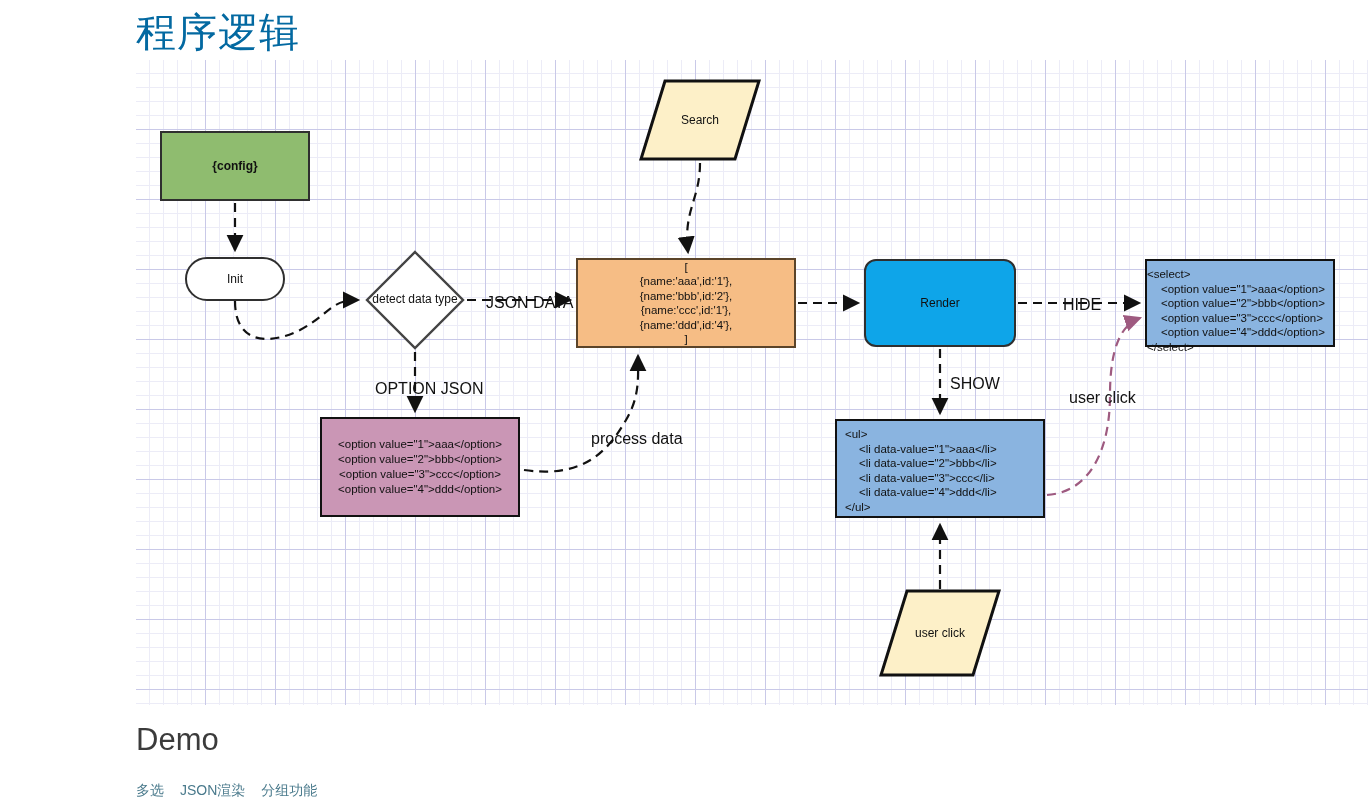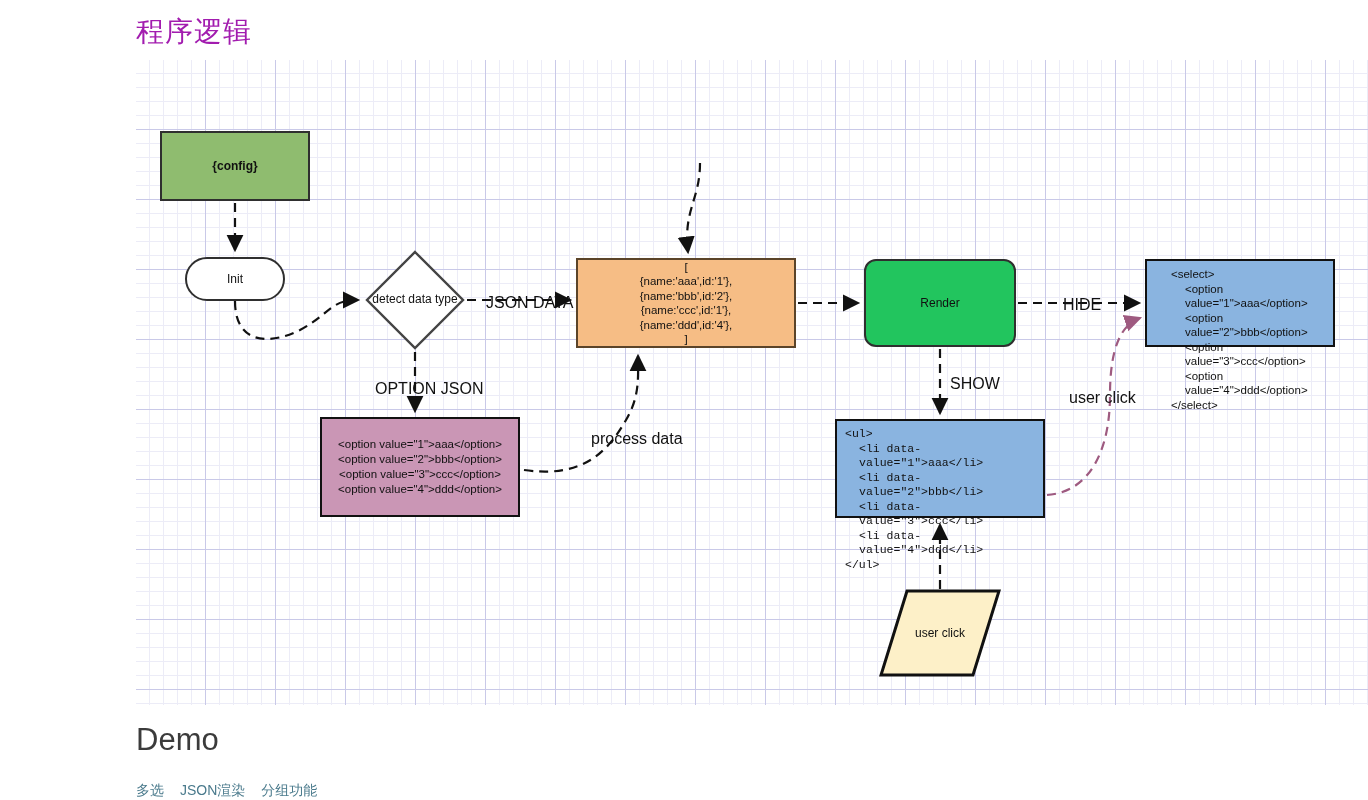--- a/index.html
+++ b/index.html
@@ -5,21 +5,21 @@
   html,body{margin:0;padding:0;}
   body{
     width:1368px;height:800px;background:#ffffff;overflow:hidden;
     font-family:"Liberation Sans","DejaVu Sans",sans-serif;
     color:#2b2b2b;
   }
   #page{position:relative;width:1368px;height:800px;}
 
   .page-title{
     position:absolute;left:136px;top:12px;
-    font-size:28px;font-weight:400;color:#a21caf;
+    font-size:40px;font-weight:400;color:#0369a1;
     letter-spacing:1px;line-height:40px;text-align:center;
   }
   .section-title{
     position:absolute;left:136px;top:720px;
     font-size:31px;font-weight:400;color:#3b3b3b;line-height:40px;
   }
   .demo-links{
     position:absolute;left:136px;top:782px;
     font-size:14px;color:#4a7a8c;
     display:flex;gap:16px;
@@ -44,25 +44,25 @@
   .node{position:absolute;box-sizing:border-box;display:flex;align-items:center;
         justify-content:center;text-align:center;color:#111;font-size:12px;line-height:14px;}
   .n-config{left:160px;top:131px;width:150px;height:70px;background:#8fbc6f;border:2px solid #2f2f2f;font-weight:bold;}
   .n-init{left:185px;top:257px;width:100px;height:44px;background:#ffffff;border:2px solid #2f2f2f;border-radius:24px;}
   .n-detect{left:365px;top:250px;width:100px;height:100px;display:block;}
   .n-detect .dlabel{position:absolute;left:-22px;top:42px;width:144px;text-align:center;font-size:12px;}
   .n-json{left:576px;top:258px;width:220px;height:90px;background:#f6bd85;border:2px solid #5b4429;
           flex-direction:column;justify-content:center;font-size:11.5px;line-height:14.5px;}
   .n-option{left:320px;top:417px;width:200px;height:100px;background:#ca96b5;border:2px solid #111;
             flex-direction:column;justify-content:center;font-size:11.5px;line-height:15px;}
-  .n-render{left:864px;top:259px;width:152px;height:88px;background:#22c55e;border:2px solid #2f2f2f;border-radius:12px;font-size:12px;}
+  .n-render{left:864px;top:259px;width:152px;height:88px;background:#0ea5e9;border:2px solid #2f2f2f;border-radius:12px;font-size:12px;}
   .n-select{left:1145px;top:259px;width:190px;height:88px;background:#8ab4e0;border:2px solid #111;
-            display:block;text-align:left;padding:6px 24px;font-size:11.5px;line-height:14.5px;}
+            display:block;text-align:left;padding:6px 0;font-size:11.5px;line-height:14.5px;}
   .n-ul{left:835px;top:419px;width:210px;height:99px;background:#8ab4e0;border:2px solid #111;
-        display:block;text-align:left;padding:6px 8px;font-size:11.5px;line-height:14.5px;font-family:Liberation Mono, monospace;}
+        display:block;text-align:left;padding:6px 8px;font-size:11.5px;line-height:14.5px;}
   .n-search{left:639px;top:79px;width:122px;height:82px;display:block;}
   .n-click{left:879px;top:589px;width:122px;height:88px;display:block;}
   .para{position:absolute;left:0;top:0;width:100%;height:100%;}
   .para-label{position:absolute;left:0;top:0;width:100%;height:100%;
               display:flex;align-items:center;justify-content:center;font-size:12px;color:#111;}
   .indent{padding-left:14px;display:block;}
 
   
   .elabel{position:absolute;font-size:16px;color:#111;background:transparent;white-space:nowrap;}
   .el-json{left:486px;top:294px;}
@@ -122,20 +122,26 @@
     <span>Init</span>
   </div>
 
   <div class="node n-detect">
     <svg width="100" height="100" viewBox="0 0 100 100">
       <polygon points="50,2 98,50 50,98 2,50" fill="#ffffff" stroke="#444" stroke-width="2.4"></polygon>
     </svg>
     <span class="dlabel">detect data type</span>
   </div>
 
+  <div class="node n-search">
+    <svg class="para" viewBox="0 0 122 82" preserveAspectRatio="none">
+      <polygon points="26,2 120,2 96,80 2,80" fill="#fdf0c8" stroke="#111" stroke-width="3"></polygon>
+    </svg>
+    <span class="para-label">Search</span>
+  </div>
 
   <div class="node n-json">
     <span>[</span>
     <span>{name:'aaa',id:'1'},</span>
     <span>{name:'bbb',id:'2'},</span>
     <span>{name:'ccc',id:'1'},</span>
     <span>{name:'ddd',id:'4'},</span>
     <span>]</span>
   </div>
 

